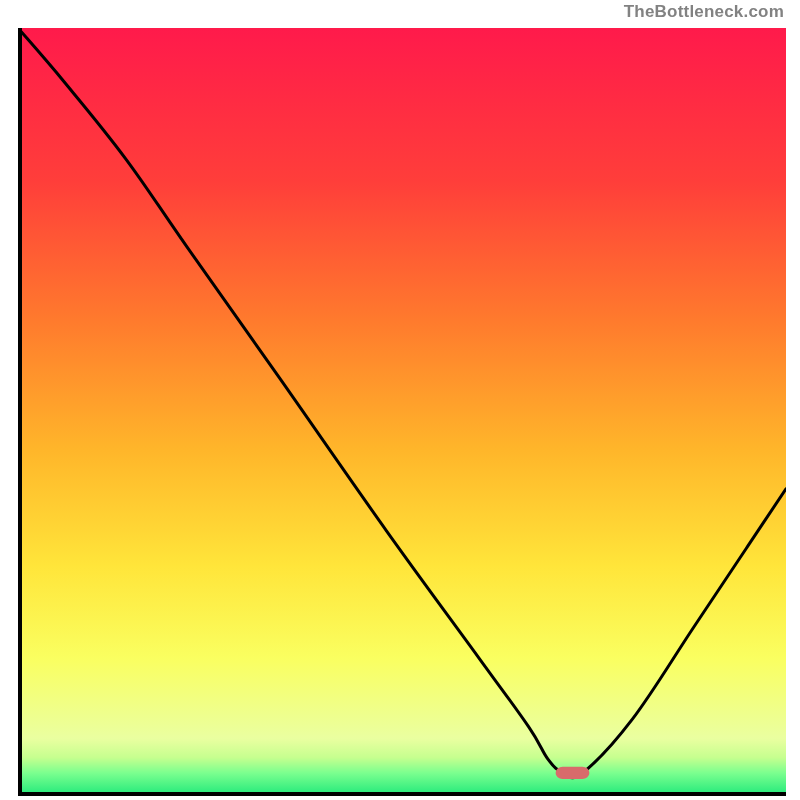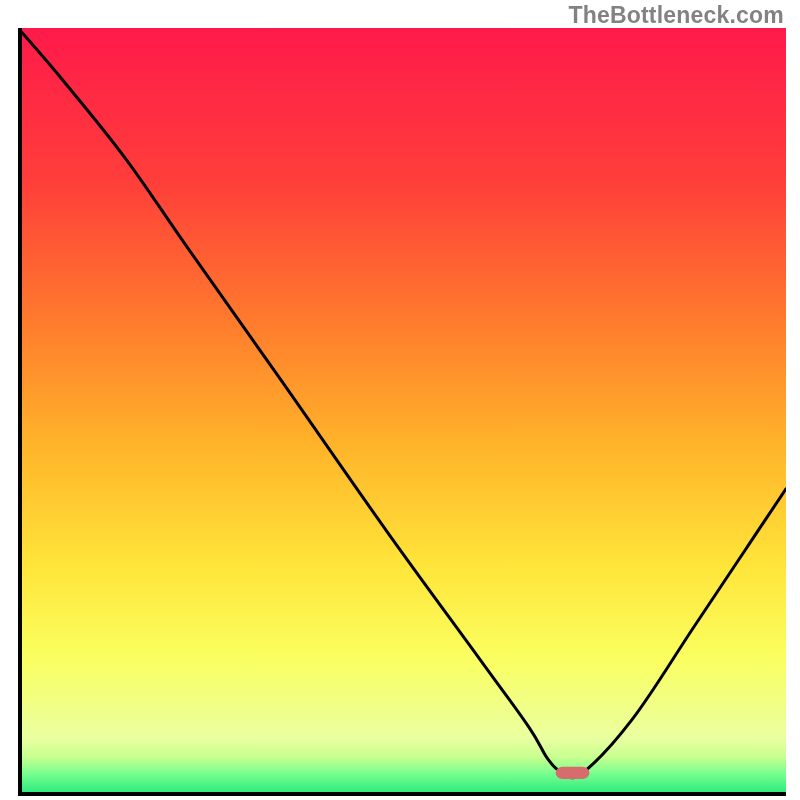--- a/index.html
+++ b/index.html
@@ -7,21 +7,21 @@
     padding: 0;
     width: 800px;
     height: 800px;
     background: #ffffff;
     font-family: Arial, Helvetica, sans-serif;
   }
   .watermark {
     position: absolute;
     top: 2px;
     right: 16px;
-    font-size: 23px;
+    font-size: 17px;
     font-weight: 600;
     color: #828282;
     letter-spacing: 0.2px;
   }
   .plot {
     position: absolute;
     left: 18px;
     top: 28px;
     width: 768px;
     height: 768px;

